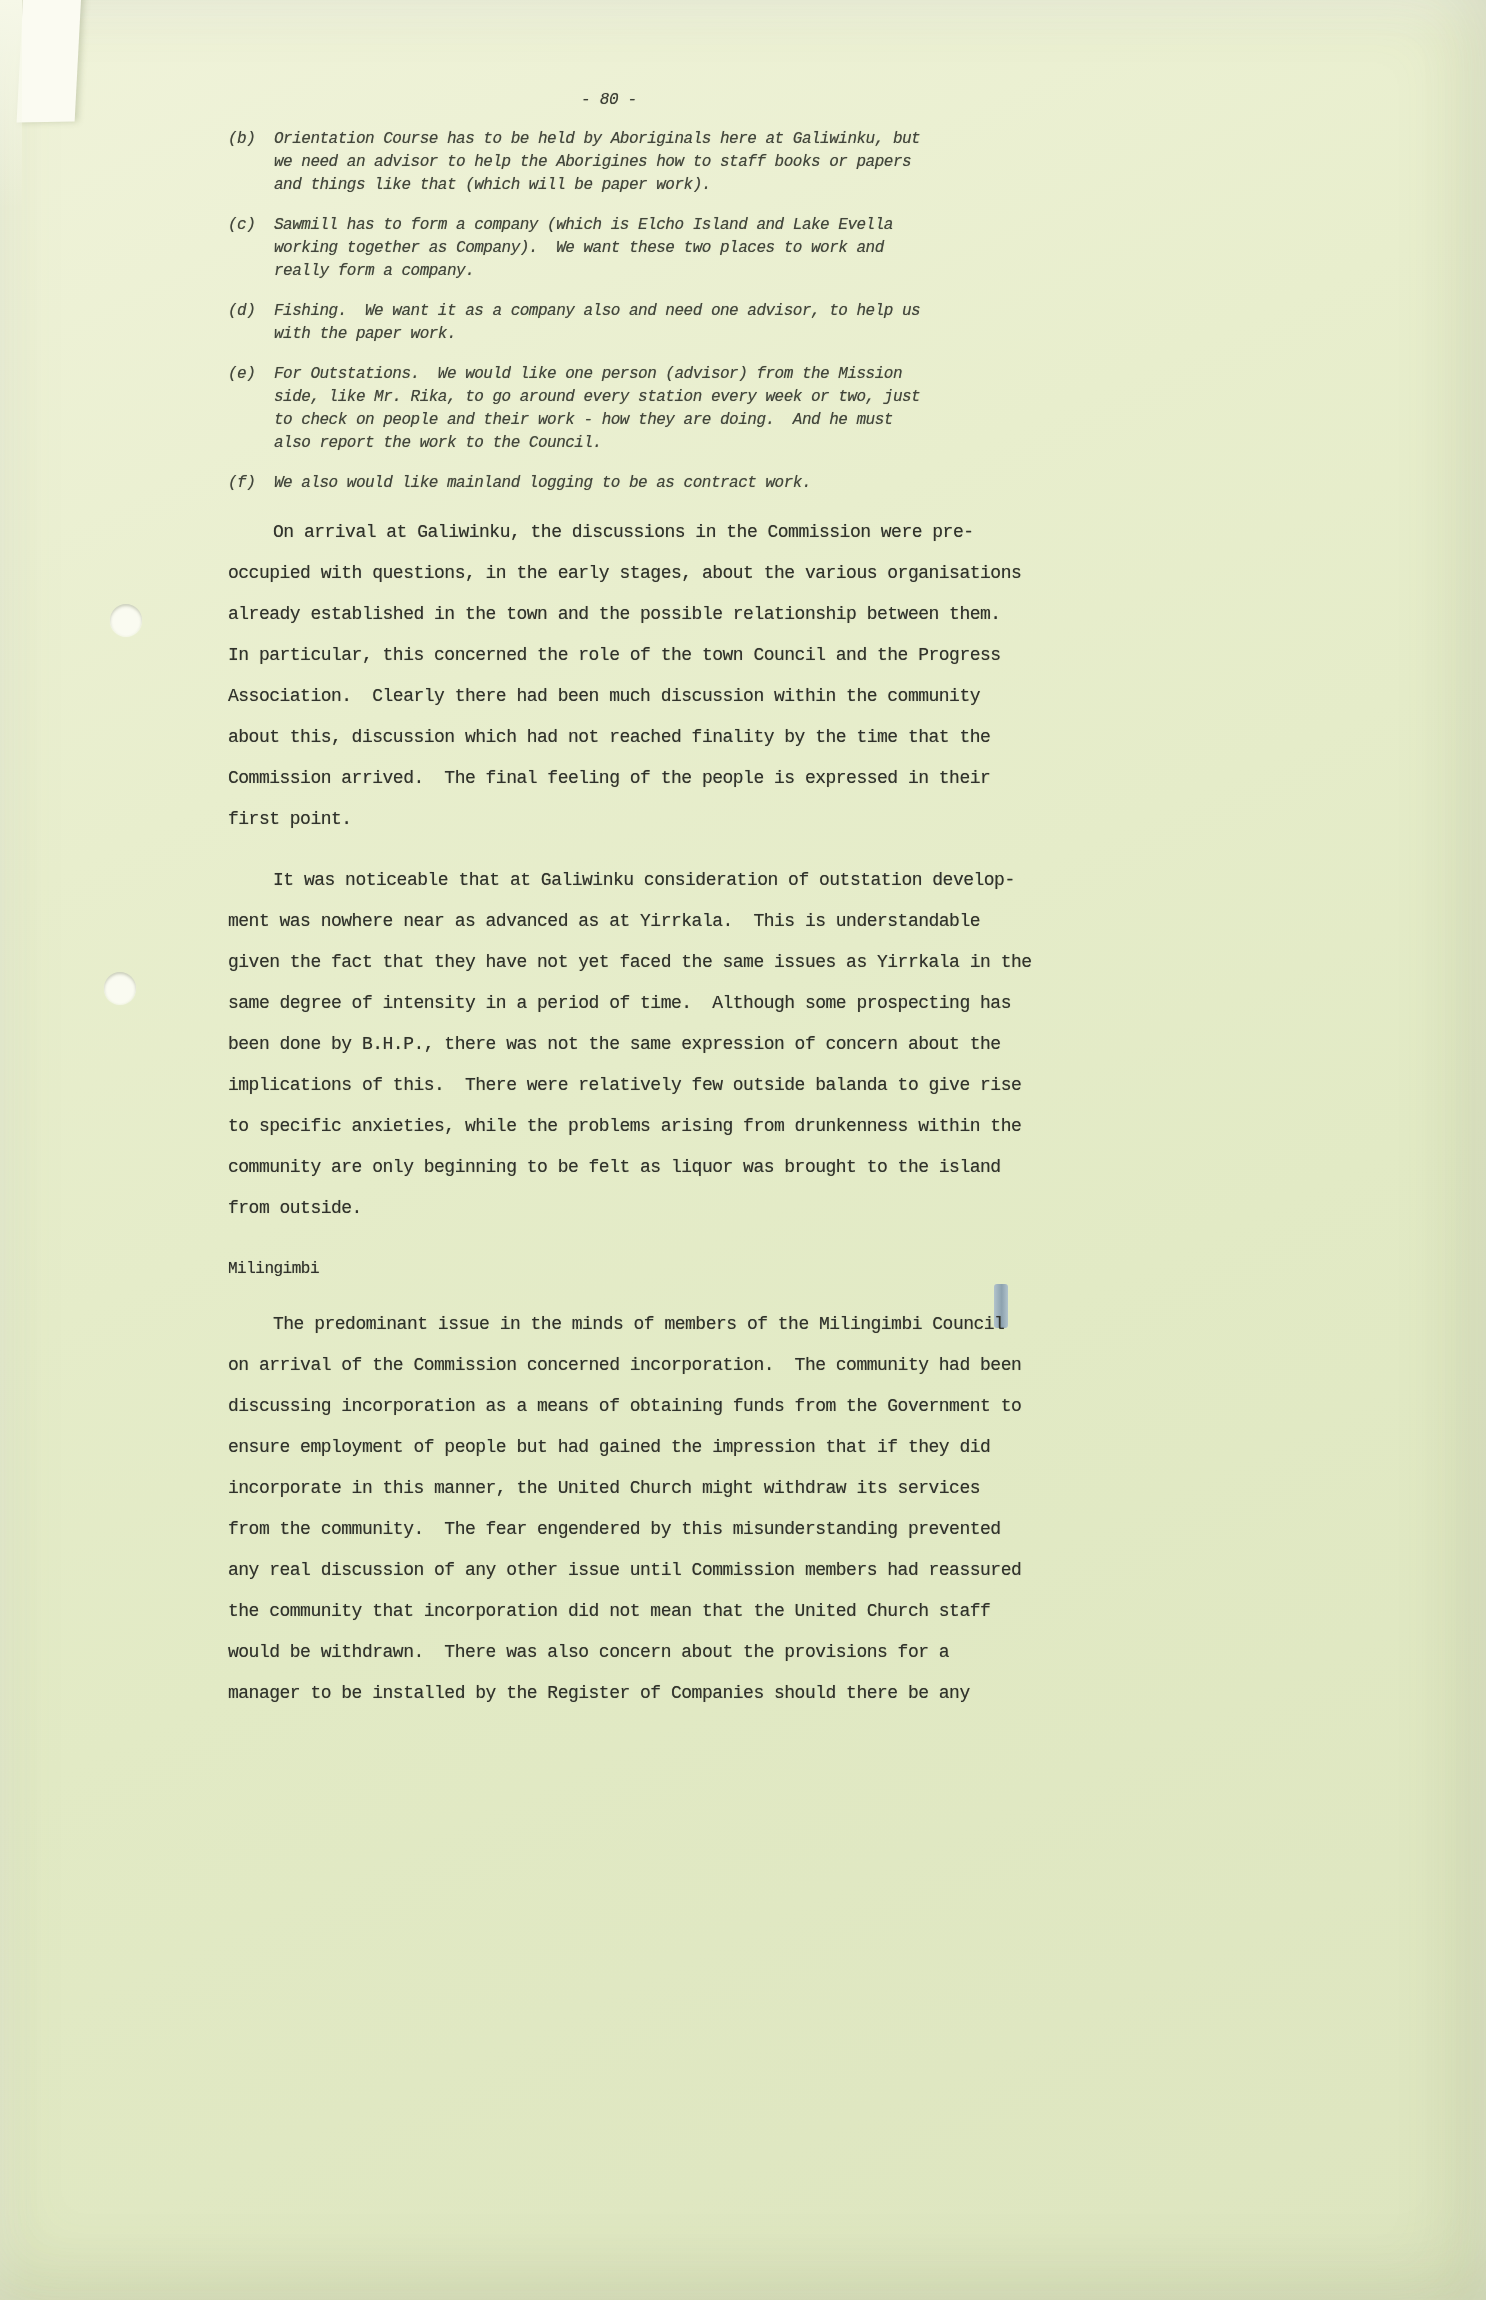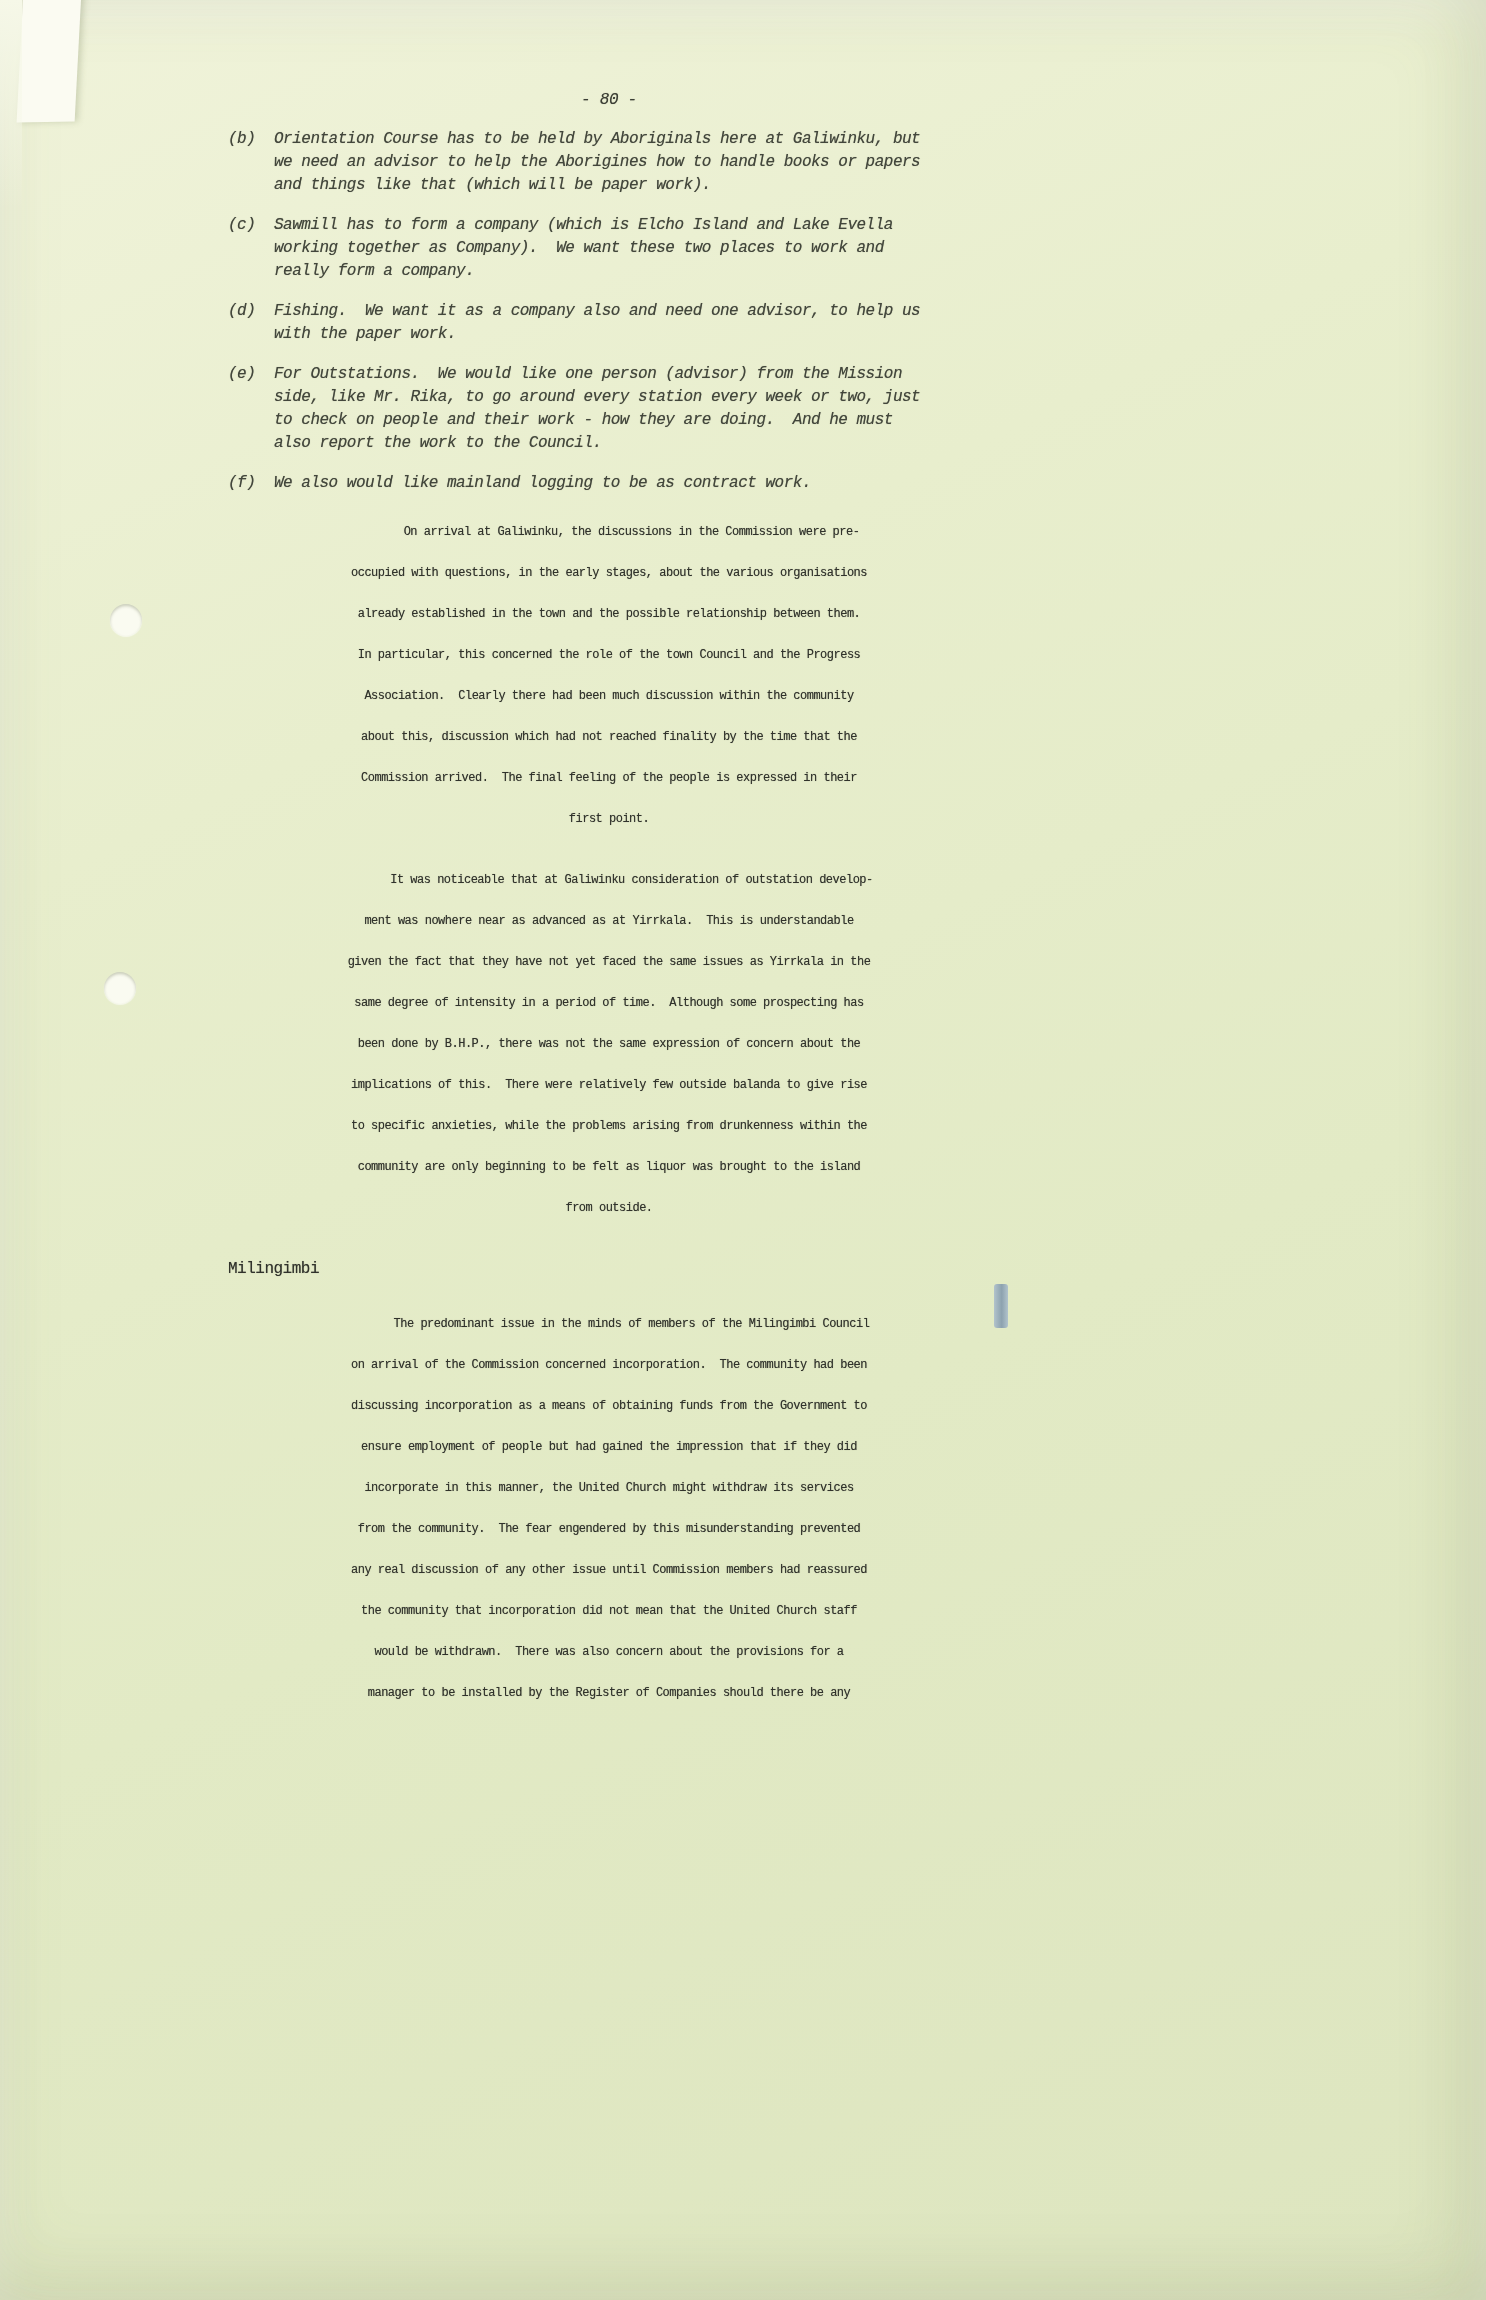--- a/index.html
+++ b/index.html
@@ -90,26 +90,25 @@
   }
   .item-text {
     white-space: pre;
   }
   .body-block {
     margin-top: 14px;
   }
   .para {
     white-space: pre;
     text-indent: 45px;
-    font-size: 12px;
+    font-size: 18px;
     line-height: 41px;
     letter-spacing: -0.5px;
     margin: 0 0 20px 0;
     color: #30322b;
-    text-align: center;
   }
   .section-heading {
     font-size: 16px;
     line-height: 41px;
     letter-spacing: -0.5px;
     margin: 6px 0 14px 0;
     color: #30322b;
   }
 </style>
 </head>
@@ -127,21 +126,21 @@
 
   <div class="content">
 
     <div class="page-number">- 80 -</div>
 
     <div class="list">
 
       <div class="item">
         <span class="item-label">(b)</span>
         <div class="item-text">Orientation Course has to be held by Aboriginals here at Galiwinku, but
-we need an advisor to help the Aborigines how to handle books or papers
+we need an advisor to help the Aborigines how to staff books or papers
 and things like that (which will be paper work).</div>
       </div>
 
       <div class="item">
         <span class="item-label">(c)</span>
         <div class="item-text">Sawmill has to form a company (which is Elcho Island and Lake Evella
 working together as Company).  We want these two places to work and
 really form a company.</div>
       </div>
 

